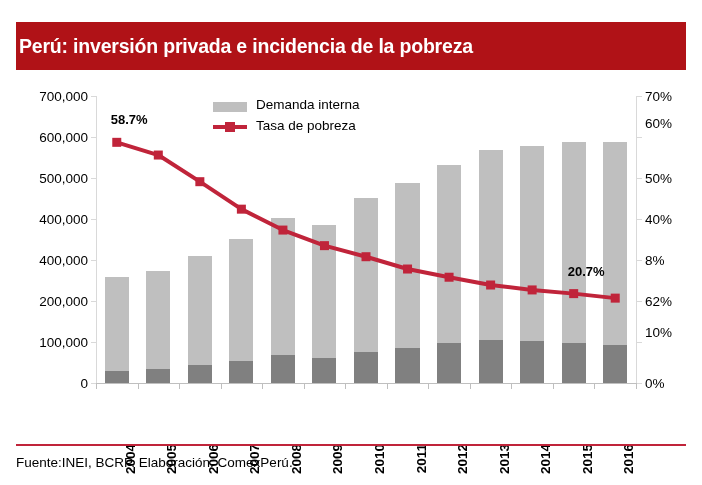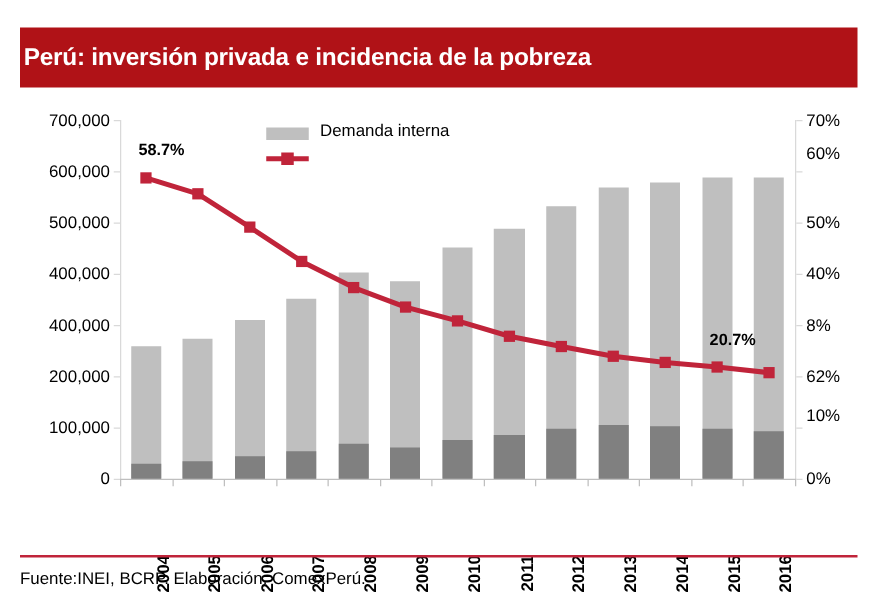--- a/index.html
+++ b/index.html
@@ -366,20 +366,21 @@
     <div id="legend">
         <div class="legend-row">
           <div class="legend-swatch" style="background: rgb(191, 191, 191);"></div>
           <div class="legend-label">Demanda interna</div>
         </div>
         <div class="legend-row">
           <div class="legend-line-swatch">
             <div class="legend-line-bar" style="background: rgb(192, 36, 58);"></div>
             <div class="legend-line-marker" style="background: rgb(192, 36, 58);"></div>
           </div>
+          <div class="legend-label">Tasa de pobreza</div>
         </div>
       </div>
 
     <div id="xlabels">
         <div class="xlabel" style="left: 26.7692px; top: 52px;">2004</div>
         <div class="xlabel" style="left: 68.3077px; top: 52px;">2005</div>
         <div class="xlabel" style="left: 109.846px; top: 52px;">2006</div>
         <div class="xlabel" style="left: 151.385px; top: 52px;">2007</div>
         <div class="xlabel" style="left: 192.923px; top: 52px;">2008</div>
         <div class="xlabel" style="left: 234.462px; top: 52px;">2009</div>

